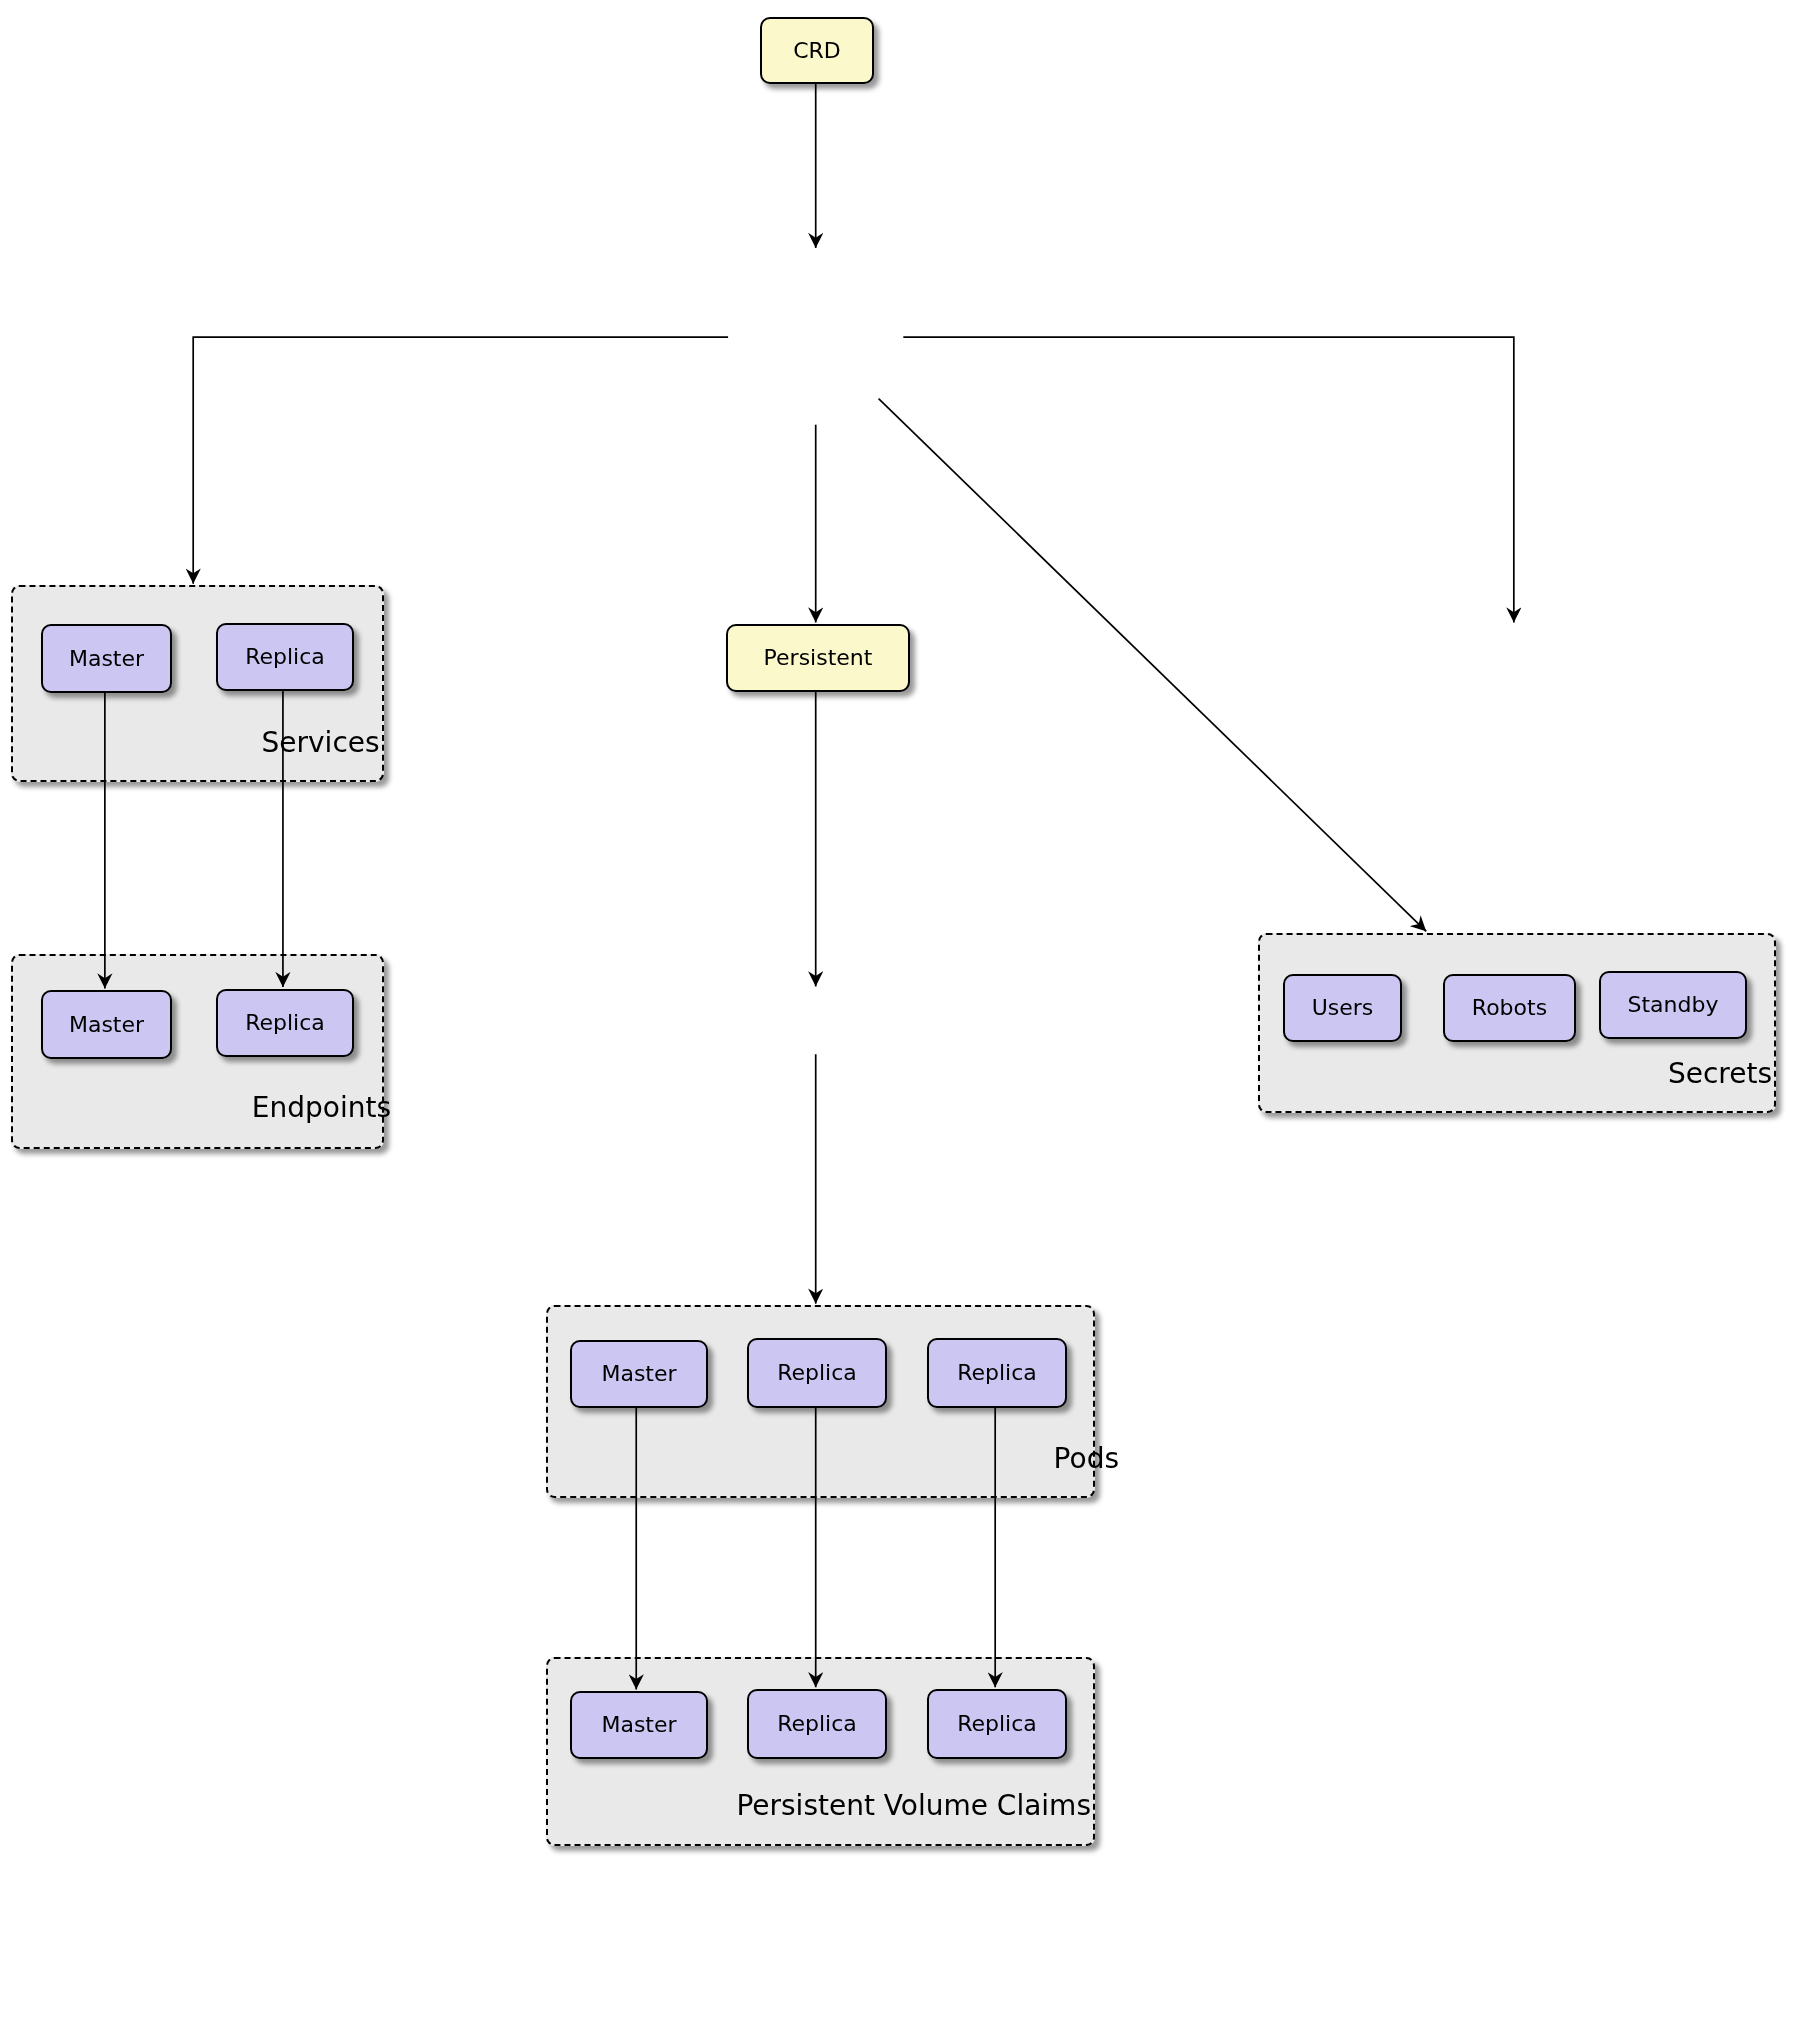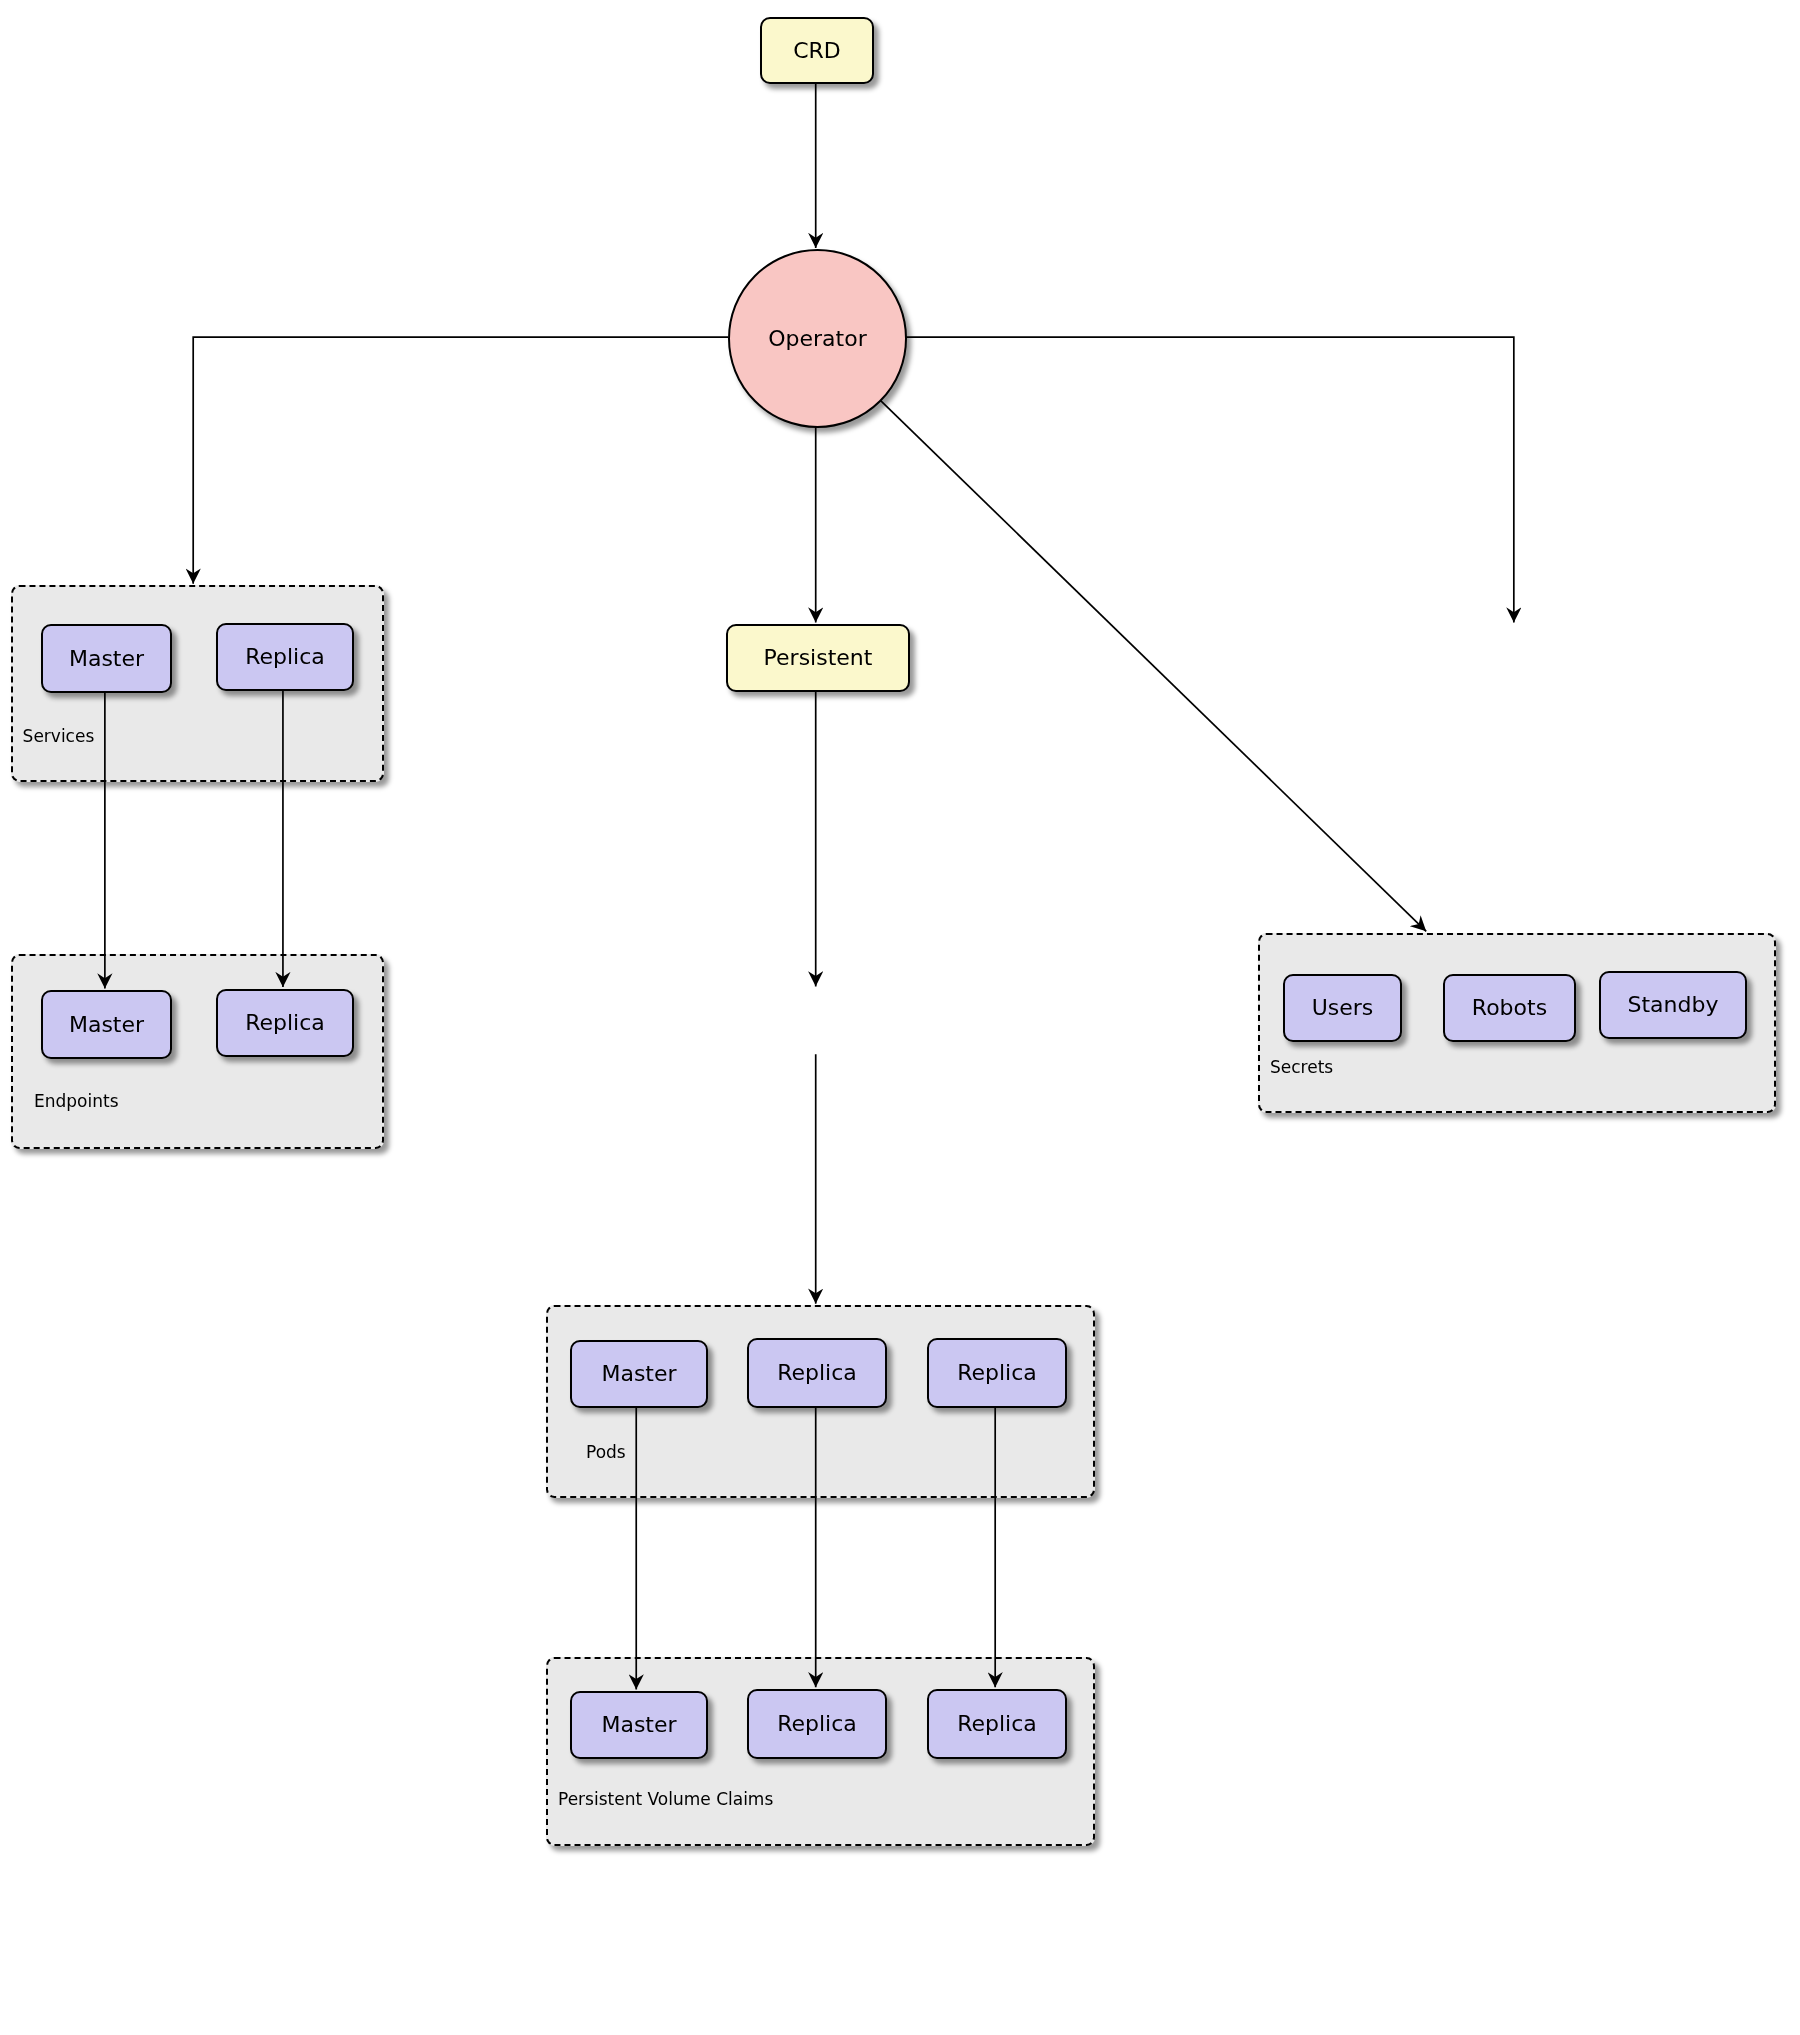--- a/index.html
+++ b/index.html
@@ -25,21 +25,21 @@
   .yellow{background:var(--yellow,#fbf8cc);}
   .purple{background:var(--purple,#cbc7f2);}
   .circle{
     position:absolute;display:flex;align-items:center;justify-content:center;
     border:2.1px solid #000;border-radius:50%;
     background:var(--pink,#f9c6c3);
     box-shadow:4.2px 5px 5.7px rgba(0,0,0,0.40);
     font-size:22px;z-index:3;
   }
   .glabel{
-    position:absolute;text-align:left;font-size:17px;z-index:3;margin-left:12px;
+    position:absolute;text-align:right;font-size:28px;z-index:3;
   }
 </style>
 </head>
 <body>
 
 <div id="canvas" style="--yellow: #fbf8cc; --purple: #cbc7f2; --pink: #f9c6c3; --group-fill: #e9e9e9;">
 
   <div class="group" style="left:10.6px;top:585px;width:369px;height:193px;"></div>
   <div class="group" style="left:10.6px;top:954px;width:369px;height:191px;"></div>
   <div class="group" style="left:1258px;top:933px;width:514px;height:176px;"></div>
@@ -64,21 +64,20 @@
       <path d="M 1154 1492 L 1154 1845" marker-end="url(#arrowhead)"></path>
       <path d="M 900 1987 L 900 2391" marker-end="url(#arrowhead)"></path>
       <path d="M 1154 1987 L 1154 2388" marker-end="url(#arrowhead)"></path>
       <path d="M 1408 1987 L 1408 2388" marker-end="url(#arrowhead)"></path>
     </g>
   </svg>
 
   <div class="node yellow" style="left:760px;top:17px;width:110px;height:63px;">CRD</div>
   <div class="node yellow" style="left:726px;top:624px;width:180px;height:64px;">Persistent</div>
 
-  <div class="circle" style="left:728px;top:249px;width:175px;height:175px;">Operator</div>
 
   <div class="node purple" style="left:41px;top:624px;width:127px;height:65px;">Master</div>
   <div class="node purple" style="left:216px;top:623px;width:134px;height:64px;">Replica</div>
   <div class="glabel" style="left:10.6px;top:726px;width:369px;">Services</div>
 
   <div class="node purple" style="left:41px;top:990px;width:127px;height:65px;">Master</div>
   <div class="node purple" style="left:216px;top:989px;width:134px;height:64px;">Replica</div>
   <div class="glabel" style="left:22px;top:1091px;width:369px;">Endpoints</div>
 
   <div class="node purple" style="left:1283px;top:974px;width:115px;height:64px;">Users</div>

